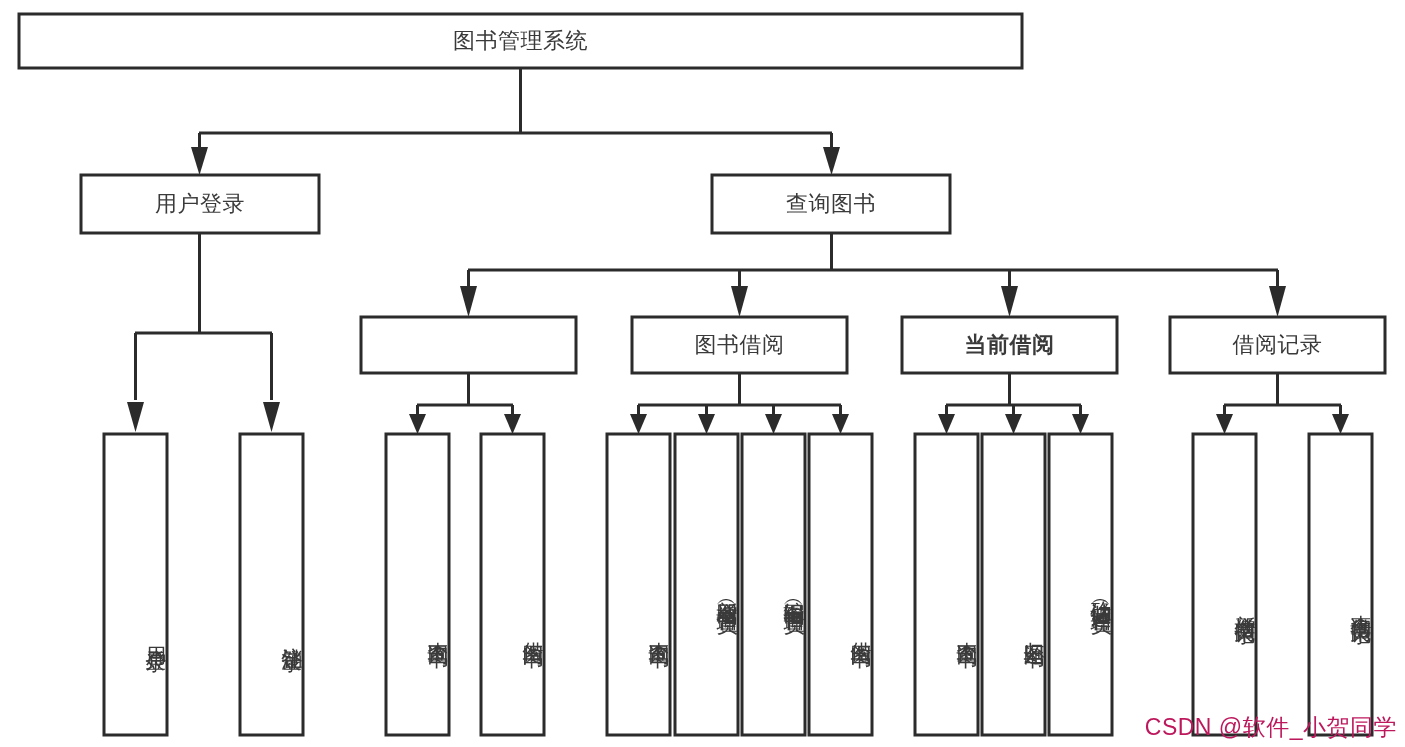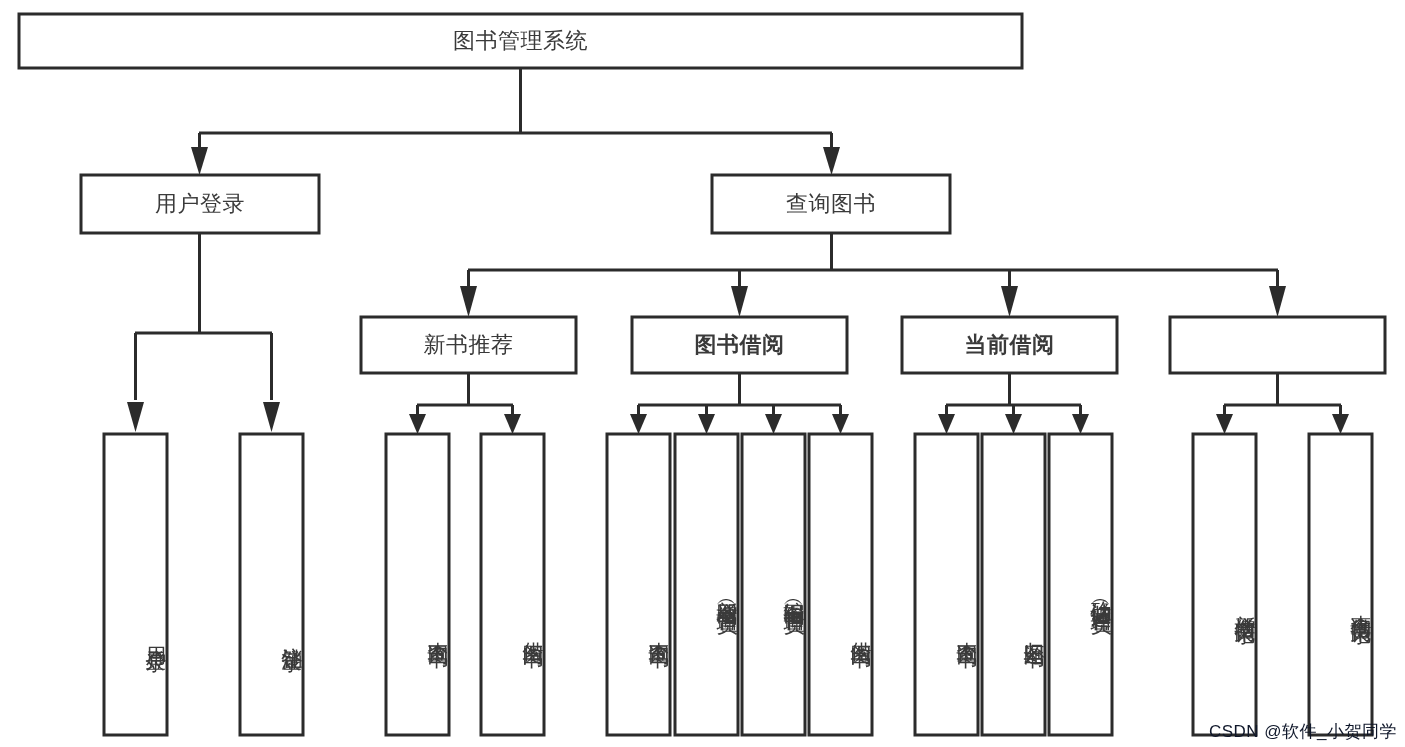--- a/index.html
+++ b/index.html
@@ -63,22 +63,22 @@
     font-size: 21px;
     letter-spacing: 2px;
     line-height: 1.05;
     align-items: flex-start;
     padding-top: 10px;
   }
   .watermark {
     position: absolute;
     right: 8px;
     bottom: 4px;
-    font-size: 17px;
-    color: #0f172a;
+    font-size: 23px;
+    color: #be185d;
     letter-spacing: 0.5px;
     white-space: nowrap;
     user-select: none;
   }
 </style>
 </head>
 <body>
 
 <div id="diagram-root">
 
@@ -176,23 +176,23 @@
       <rect class="node-box" x="1193" y="434" width="63" height="301"></rect>
       <rect class="node-box" x="1309" y="434" width="63" height="301"></rect>
     </g>
   </svg>
 
   <div class="node-label horizontal" style="left:19px; top:14px; width:1003px; height:54px;">图书管理系统</div>
 
   <div class="node-label horizontal" style="left:81px; top:175px; width:238px; height:58px;">用户登录</div>
   <div class="node-label horizontal" style="left:712px; top:175px; width:238px; height:58px;">查询图书</div>
 
-  <div class="node-label horizontal" style="left:361px; top:317px; width:215px; height:56px;">新书推荐</div>
-  <div class="node-label horizontal" style="left:632px; top:317px; width:215px; height:56px;font-weight:bold;">图书借阅</div>
+  <div class="node-label horizontal" style="left:632px; top:317px; width:215px; height:56px;">图书借阅</div>
   <div class="node-label horizontal" style="left:902px; top:317px; width:215px; height:56px;font-weight:bold;">当前借阅</div>
+  <div class="node-label horizontal" style="left:1170px; top:317px; width:215px; height:56px;">借阅记录</div>
 
   <div class="node-label vertical" style="left:104px; top:523px; width:63px; height:212px;">用户登录</div>
   <div class="node-label vertical" style="left:240px; top:523px; width:63px; height:212px;">注销登录</div>
 
   <div class="node-label vertical" style="left:386px; top:513px; width:63px; height:222px;">查询图书</div>
   <div class="node-label vertical" style="left:481px; top:513px; width:63px; height:222px;">借阅图书</div>
 
   <div class="node-label vertical" style="left:607px; top:513px; width:63px; height:222px;">查询图书</div>
   <div class="node-label vertical" style="left:675px; top:441px; width:63px; height:294px;">新增图书（管理员）</div>
   <div class="node-label vertical" style="left:742px; top:441px; width:63px; height:294px;">编辑图书（管理员）</div>

